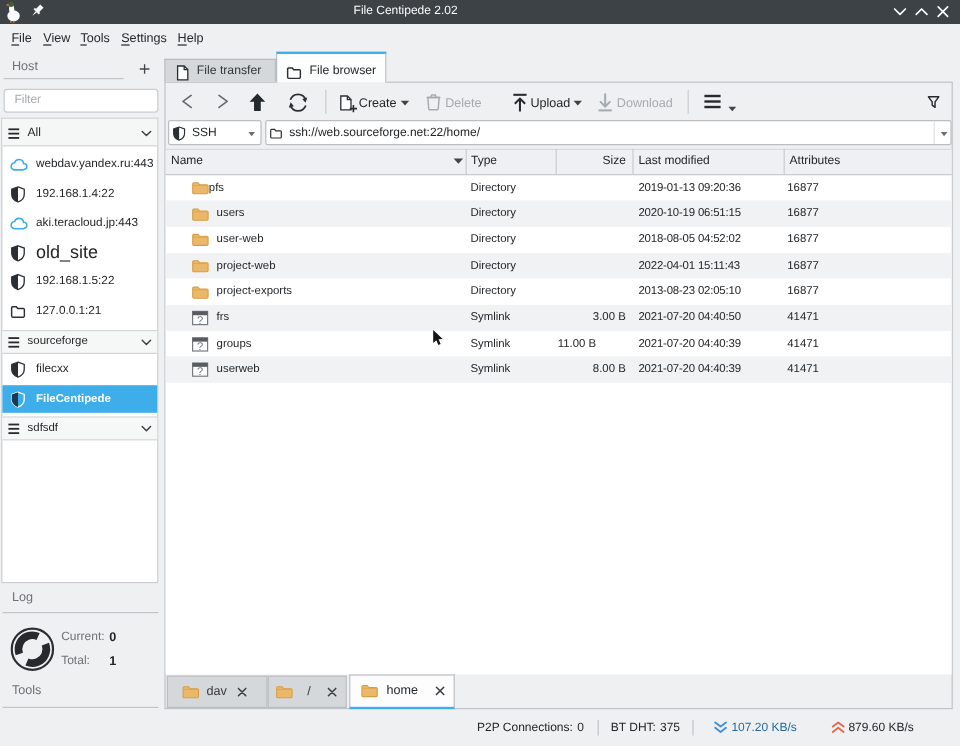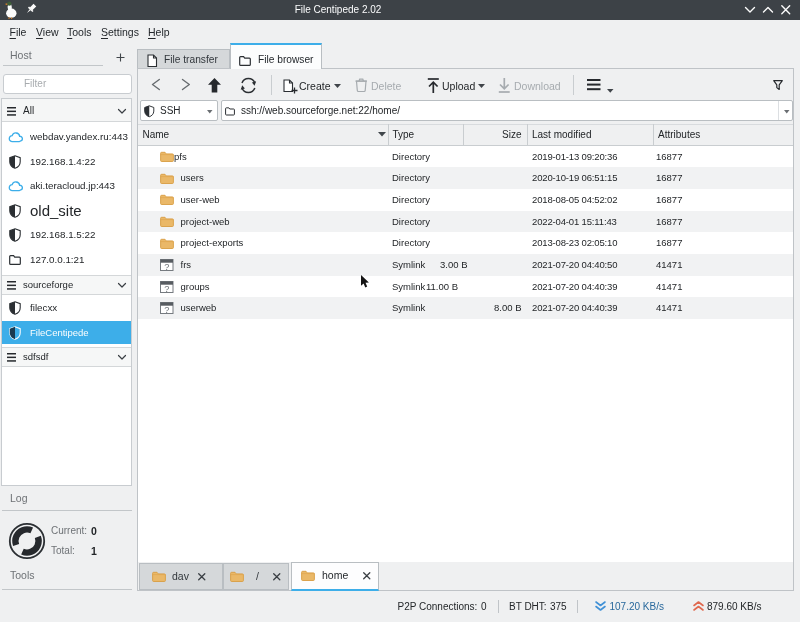--- a/index.html
+++ b/index.html
@@ -48,21 +48,21 @@
 <div class="abs" style="left:9.5px;top:20px;height:24px;line-height:24px;font-size:10.5px;color:#24282c"><span style="text-decoration:underline;text-underline-offset:1.5px">F</span>ile</div>
 <div class="abs" style="left:36px;top:20px;height:24px;line-height:24px;font-size:10.5px;color:#24282c"><span style="text-decoration:underline;text-underline-offset:1.5px">V</span>iew</div>
 <div class="abs" style="left:67px;top:20px;height:24px;line-height:24px;font-size:10.5px;color:#24282c"><span style="text-decoration:underline;text-underline-offset:1.5px">T</span>ools</div>
 <div class="abs" style="left:101px;top:20px;height:24px;line-height:24px;font-size:10.5px;color:#24282c"><span style="text-decoration:underline;text-underline-offset:1.5px">S</span>ettings</div>
 <div class="abs" style="left:148px;top:20px;height:24px;line-height:24px;font-size:10.5px;color:#24282c"><span style="text-decoration:underline;text-underline-offset:1.5px">H</span>elp</div>
 <div class="abs sgray" style="left:10px;top:49px">Host</div>
 <svg style="left:115.5px;top:53px" width="9" height="9" viewBox="0 0 9 9">
     <path d="M4.5 0.5 V8.5 M0.5 4.5 H8.5" stroke="#41464b" stroke-width="1.1"></path>
   </svg>
 <div class="hline" style="left:3px;top:65px;width:100px"></div>
-<div class="abs" style="left:3px;top:74px;width:129px;height:20px;background:#fff;border:1px solid #c8ccd0;border-radius:3px;line-height:18px;padding-left:20px;color:#a7abae">Filter</div>
+<div class="abs" style="left:3px;top:74px;width:129px;height:20px;background:#fff;border:1px solid #c8ccd0;border-radius:3px;line-height:18px;padding-left:8px;color:#a7abae">Filter</div>
 <div class="abs" style="left:1px;top:98px;width:131px;height:388px;background:#fff;border:1px solid #c8ccd0"></div>
 <div class="abs" style="left:2px;top:99px;width:129px;height:23px;background:#f5f6f6;border-bottom:1px solid #d4d7d9"></div>
 <svg style="left:7px;top:106.5px" width="9" height="8.7" viewBox="0 0 9 8.7">
     <rect x="0" y="0.0" width="9" height="1.5" fill="#26292d"></rect>
     <rect x="0" y="3.6" width="9" height="1.5" fill="#26292d"></rect>
     <rect x="0" y="7.2" width="9" height="1.5" fill="#26292d"></rect>
   </svg>
 <div class="abs" style="left:23px;top:99px;line-height:23px;font-size:10px">All</div>
 <svg style="left:118px;top:108.5px" width="8" height="4.5" viewBox="0 0 8 4.5">
     <path d="M0.5 0.5 L4.0 4.0 L7.5 0.5" fill="none" stroke="#3a3f44" stroke-width="1.2" stroke-linecap="round" stroke-linejoin="round"></path>
@@ -107,21 +107,21 @@
 <svg style="left:9px;top:300.5px" width="12" height="14" viewBox="0 0 12 14">
     <path d="M6 0.8 L11.2 2.7 V6.8 C11.2 10.3 8.7 12.4 6 13.3 C3.3 12.4 0.8 10.3 0.8 6.8 V2.7 Z" fill="#fff" stroke="#2b2f33" stroke-width="1.1"></path>
     <path d="M6 0.8 L0.8 2.7 V6.8 C0.8 10.3 3.3 12.4 6 13.3 Z" fill="#2b2f33"></path>
   </svg>
 <div class="abs" style="left:30px;top:295.5px;line-height:24px;font-size:9.8px">filecxx</div>
 <div class="abs" style="left:2px;top:321px;width:129px;height:23px;background:#3daee9"></div>
 <svg style="left:9px;top:325.5px" width="12" height="14" viewBox="0 0 12 14">
     <path d="M6 0.8 L11.2 2.7 V6.8 C11.2 10.3 8.7 12.4 6 13.3 C3.3 12.4 0.8 10.3 0.8 6.8 V2.7 Z" fill="none" stroke="#fcfdfd" stroke-width="1.1"></path>
     <path d="M6 0.8 L0.8 2.7 V6.8 C0.8 10.3 3.3 12.4 6 13.3 Z" fill="#1b3a50"></path>
   </svg>
-<div class="abs" style="left:30px;top:320.5px;line-height:24px;font-size:9.5px;font-weight:normal;color:#fdfefe">FileCentipede</div>
+<div class="abs" style="left:30px;top:320.5px;line-height:24px;font-size:9.5px;font-weight:bold;color:#fdfefe">FileCentipede</div>
 <div class="ghead" style="top:347px"></div>
 <svg style="left:7px;top:353px" width="9" height="8.7" viewBox="0 0 9 8.7">
     <rect x="0" y="0.0" width="9" height="1.5" fill="#26292d"></rect>
     <rect x="0" y="3.6" width="9" height="1.5" fill="#26292d"></rect>
     <rect x="0" y="7.2" width="9" height="1.5" fill="#26292d"></rect>
   </svg>
 <div class="gtxt" style="top:348px">sdfsdf</div>
 <svg style="left:118px;top:355px" width="8" height="4.5" viewBox="0 0 8 4.5">
     <path d="M0.5 0.5 L4.0 4.0 L7.5 0.5" fill="none" stroke="#3a3f44" stroke-width="1.2" stroke-linecap="round" stroke-linejoin="round"></path>
   </svg>
@@ -281,31 +281,31 @@
 <div class="cell" style="left:532px;top:232.3px;letter-spacing:-0.15px">2013-08-23 02:05:10</div>
 <div class="cell" style="left:656px;top:232.3px">16877</div>
 <div class="abs" style="left:138px;top:254.0px;width:655px;height:21.7px;background:#f1f2f3"></div>
 <svg style="left:159.7px;top:258.84999999999997px" width="13.5" height="12" viewBox="0 0 13.5 12">
     <rect x="0.5" y="0.5" width="12.5" height="11" fill="#fff" stroke="#767b80" stroke-width="1"></rect>
     <rect x="0.5" y="0.5" width="12.5" height="3.2" fill="#575c61"></rect>
     <text x="6.8" y="10.6" font-size="9.3" fill="#6e7479" text-anchor="middle" font-family="Liberation Sans">?</text>
   </svg>
 <div class="cell" style="left:180.5px;top:254.0px">frs</div>
 <div class="cell" style="left:392px;top:254.0px">Symlink</div>
-<div class="cell" style="left:440px;top:254.0px;width:81.5px;">3.00 B</div>
+<div class="cell" style="left:440px;top:254.0px;width:81.5px;text-align:right">3.00 B</div>
 <div class="cell" style="left:532px;top:254.0px;letter-spacing:-0.15px">2021-07-20 04:40:50</div>
 <div class="cell" style="left:656px;top:254.0px">41471</div>
 <svg style="left:159.7px;top:280.54999999999995px" width="13.5" height="12" viewBox="0 0 13.5 12">
     <rect x="0.5" y="0.5" width="12.5" height="11" fill="#fff" stroke="#767b80" stroke-width="1"></rect>
     <rect x="0.5" y="0.5" width="12.5" height="3.2" fill="#575c61"></rect>
     <text x="6.8" y="10.6" font-size="9.3" fill="#6e7479" text-anchor="middle" font-family="Liberation Sans">?</text>
   </svg>
 <div class="cell" style="left:180.5px;top:275.7px">groups</div>
 <div class="cell" style="left:392px;top:275.7px">Symlink</div>
-<div class="cell" style="left:426px;top:275.7px;width:81.5px;text-align:left">11.00 B</div>
+<div class="cell" style="left:440px;top:275.7px;width:81.5px;text-align:center">11.00 B</div>
 <div class="cell" style="left:532px;top:275.7px;letter-spacing:-0.15px">2021-07-20 04:40:39</div>
 <div class="cell" style="left:656px;top:275.7px">41471</div>
 <div class="abs" style="left:138px;top:297.4px;width:655px;height:21.7px;background:#f1f2f3"></div>
 <svg style="left:159.7px;top:302.24999999999994px" width="13.5" height="12" viewBox="0 0 13.5 12">
     <rect x="0.5" y="0.5" width="12.5" height="11" fill="#fff" stroke="#767b80" stroke-width="1"></rect>
     <rect x="0.5" y="0.5" width="12.5" height="3.2" fill="#575c61"></rect>
     <text x="6.8" y="10.6" font-size="9.3" fill="#6e7479" text-anchor="middle" font-family="Liberation Sans">?</text>
   </svg>
 <div class="cell" style="left:180.5px;top:297.4px">userweb</div>
 <div class="cell" style="left:392px;top:297.4px">Symlink</div>

